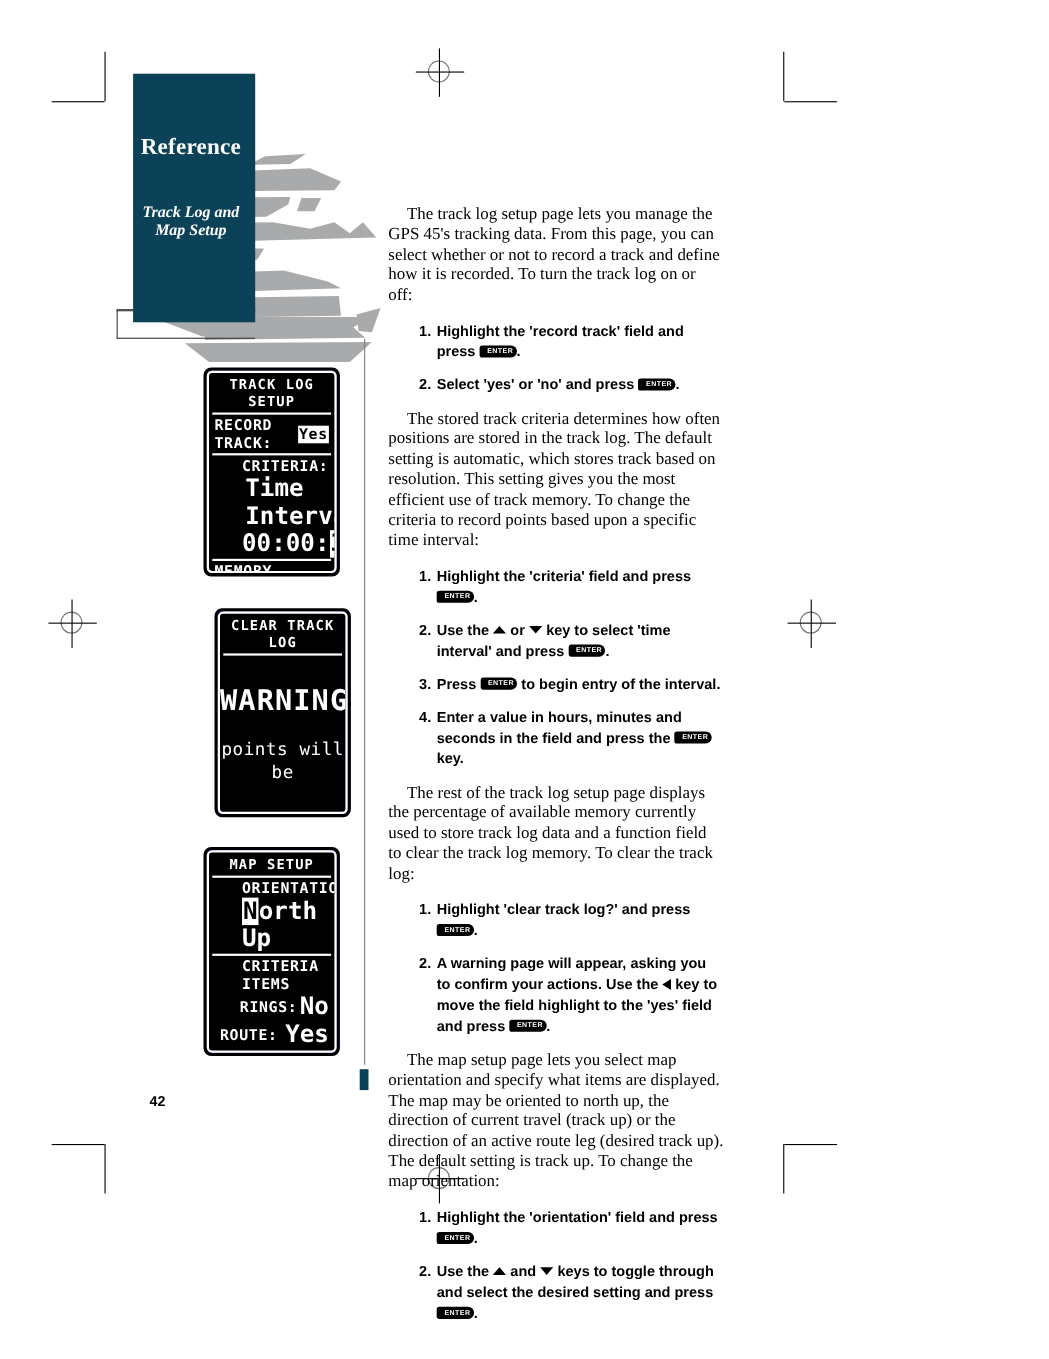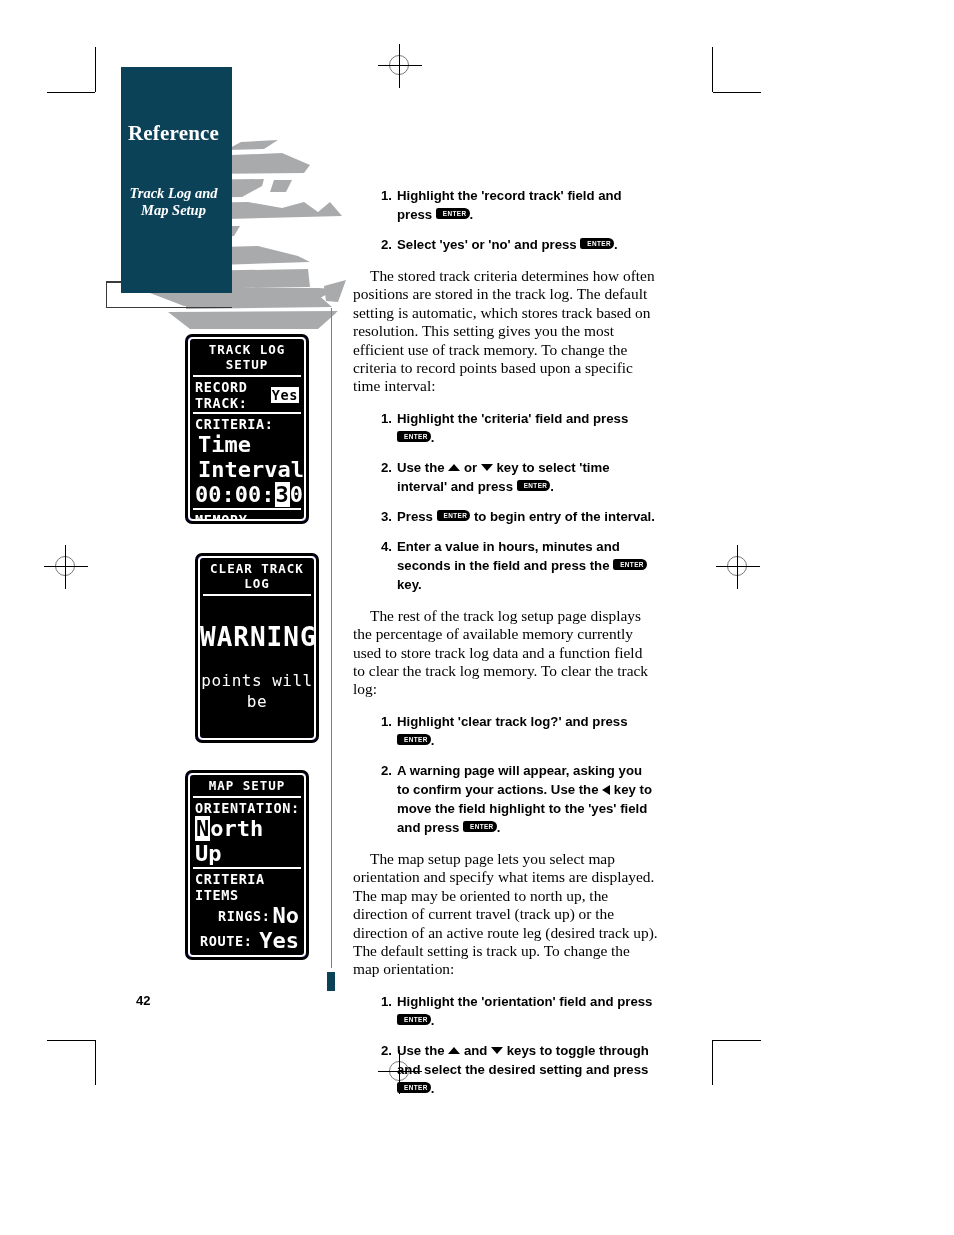--- a/index.html
+++ b/index.html
@@ -133,21 +133,21 @@
     font-weight: bold;
     padding: 3px 0 2px;
     letter-spacing: 1px;
   }
   .hr-w { height: 2px; background: #fff; margin: 1px 3px 2px; }
   .row {
     display: flex; justify-content: space-between; align-items: center;
     padding: 0 5px;
     font-size: 13.5px; font-weight: bold; letter-spacing: .6px;
   }
-  .row.lbl-only { display: block; }
+  .row.lbl-only { display: block; margin-left: 25px; }
   .big { font-size: 22px; letter-spacing: 0; }
   .inv { background: #fff; color: #000; padding: 0 1px; }
 
   
   .warn-title { font-size: 26px; font-weight: bold; text-align: center; letter-spacing: 1px; }
   .warn-body { font-size: 16px; text-align: center; line-height: 21px; }
 
   
   .content {
     position: absolute;
@@ -360,20 +360,21 @@
     </div>
     <div class="lcd row" style="padding-left:10px;">
       <span>TRACK LOG:</span>
       <span class="big">500</span>
     </div>
   </div>
 </div>
 
 <div class="content">
 
+  <p class="para">The track log setup page lets you manage the GPS 45's tracking data. From this page, you can select whether or not to record a track and define how it is recorded. To turn the track log on or off:</p>
 
   <ol class="steps">
     <li>
       <span class="num">1.</span><span>Highlight the 'record track' field and press </span><span class="enter-key">ENTER</span><span>.</span>
     </li>
     <li>
       <span class="num">2.</span><span>Select 'yes' or 'no' and press </span><span class="enter-key">ENTER</span><span>.</span>
     </li>
   </ol>
 

